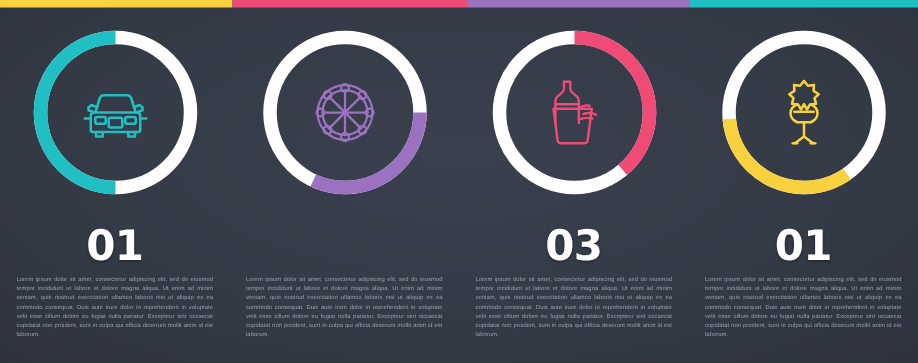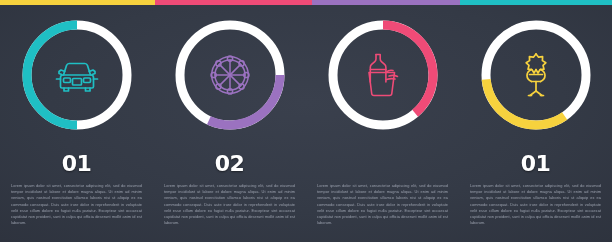--- a/index.html
+++ b/index.html
@@ -76,21 +76,21 @@
 
   
   .number {
     position: absolute;
     top: 150px;
     left: 0;
     width: 153px;
     text-align: center;
     font-family: "DejaVu Sans", sans-serif;
     font-weight: bold;
-    font-size: 22px;
+    font-size: 28px;
     line-height: 28px;
     letter-spacing: -0.5px;
     color: #ffffff;
     text-shadow: 0 1px 2px rgba(0,0,0,0.45);
   }
 
   
   .para {
     position: absolute;
     top: 183px;
@@ -166,21 +166,20 @@
               <circle cx="37.4" cy="21" r="2.6"></circle>
               <circle cx="32.6" cy="32.6" r="2.6"></circle>
               <circle cx="21" cy="37.4" r="2.6"></circle>
               <circle cx="9.4" cy="32.6" r="2.6"></circle>
               <circle cx="4.6" cy="21" r="2.6"></circle>
               <circle cx="9.4" cy="9.4" r="2.6"></circle>
             </g>
           </svg>
         </div>
       </div>
-      <div class="number">02</div>
       <div class="para">Lorem ipsum dolor sit amet, consectetur adipiscing elit, sed do eiusmod tempor incididunt ut labore et dolore magna aliqua. Ut enim ad minim veniam, quis nostrud exercitation ullamco laboris nisi ut aliquip ex ea commodo consequat. Duis aute irure dolor in reprehenderit in voluptate velit esse cillum dolore eu fugiat nulla pariatur. Excepteur sint occaecat cupidatat non proident, sunt in culpa qui officia deserunt mollit anim id est laborum.</div>
     </div>
 
     <div class="column">
       <div class="ring-wrap">
         <svg class="ring-svg" width="116" height="116" viewBox="0 0 116 116">
           <circle cx="58" cy="58" r="50" fill="none" stroke="#ffffff" stroke-width="9"></circle>
           <path id="arc3" fill="none" stroke-width="9" stroke-linecap="butt" d="M 58 8 A 50 50 0 0 1 90.13938048432698 96.3022221559489" stroke="#ef4b77"></path>
         </svg>
         <div class="icon-holder">
@@ -188,20 +187,21 @@
             <path d="M13 2.5 L17.2 2.5 L17.2 7 Q17.2 8.6 18.4 9.6 L21.6 12.4 Q22.9 13.6 22.9 15.4 L22.9 30"></path>
             <path d="M13 2.5 L13 7 Q13 8.6 11.8 9.6 L8.6 12.4 Q7.3 13.6 7.3 15.4 L7.3 30"></path>
             <path d="M7.3 17.5 L22.9 17.5"></path>
             <path d="M6 20.5 L31.5 20.5 L28.8 41.5 Q28.6 43.5 26.6 43.5 L10.9 43.5 Q8.9 43.5 8.7 41.5 L6 20.5 Z"></path>
             <path d="M23 20.5 Q26 17.5 30 18.5"></path>
             <path d="M26 24 Q30.5 22.5 34.5 24.5"></path>
             <path d="M23.5 27.5 Q28 26 32 27"></path>
           </svg>
         </div>
       </div>
+      <div class="number">03</div>
       <div class="para">Lorem ipsum dolor sit amet, consectetur adipiscing elit, sed do eiusmod tempor incididunt ut labore et dolore magna aliqua. Ut enim ad minim veniam, quis nostrud exercitation ullamco laboris nisi ut aliquip ex ea commodo consequat. Duis aute irure dolor in reprehenderit in voluptate velit esse cillum dolore eu fugiat nulla pariatur. Excepteur sint occaecat cupidatat non proident, sunt in culpa qui officia deserunt mollit anim id est laborum.</div>
     </div>
 
     <div class="column">
       <div class="ring-wrap">
         <svg class="ring-svg" width="116" height="116" viewBox="0 0 116 116">
           <circle cx="58" cy="58" r="50" fill="none" stroke="#ffffff" stroke-width="9"></circle>
           <path id="arc4" fill="none" stroke-width="9" stroke-linecap="butt" d="M 86.6788218175523 98.9576022144496 A 50 50 0 0 1 8.19026509541272 62.35778713738293" stroke="#f7d23e"></path>
         </svg>
         <div class="icon-holder">

